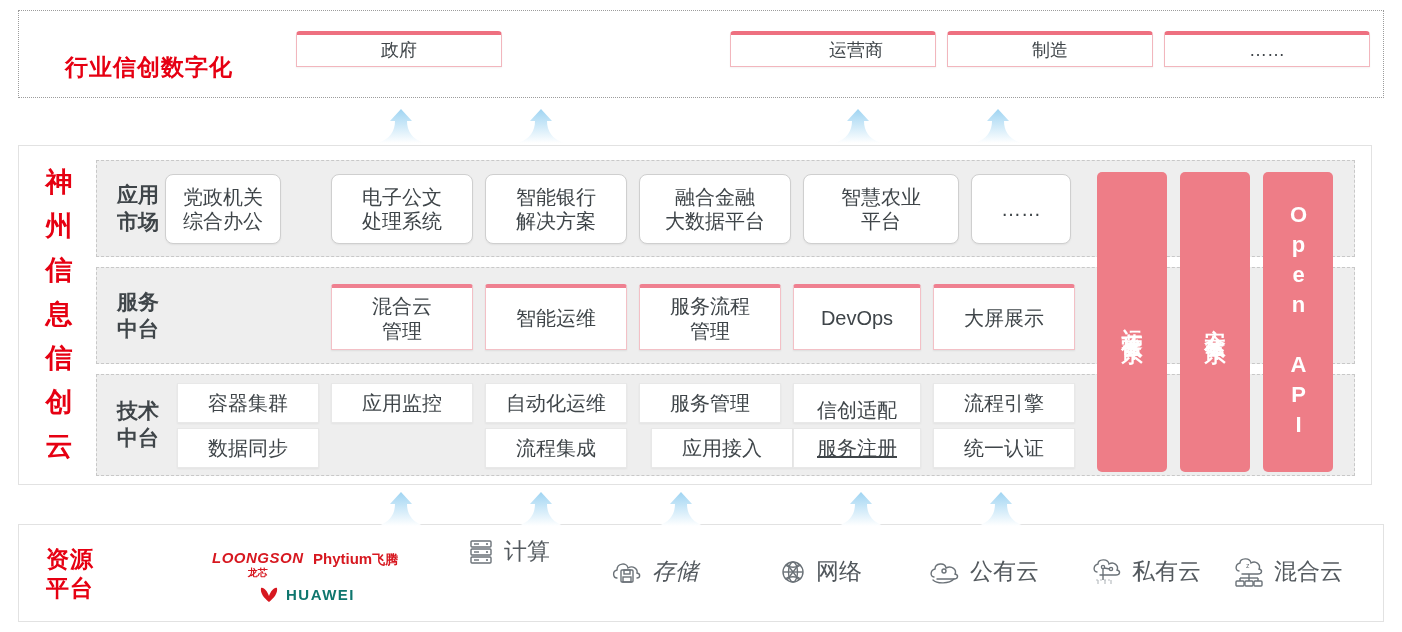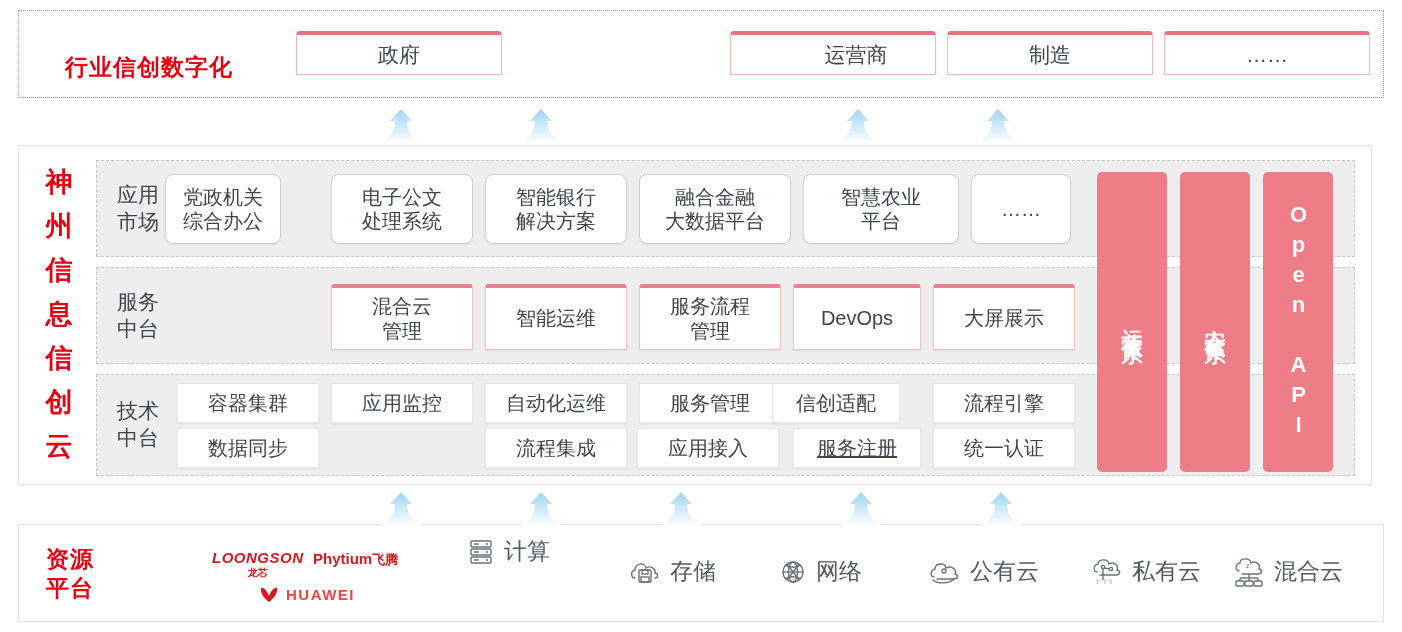--- a/index.html
+++ b/index.html
@@ -20,27 +20,27 @@
     width: 1366px; height: 88px;
     border: 1px dotted #9c9c9c;
     background: #fff;
   }
   #industry-title {
     position: absolute; left: 46px; top: 41px;
     font-size: 23px; font-weight: bold; color: #e60012;
     letter-spacing: 1px;
   }
   .ind-box {
-    position: absolute; top: 31px; height: 44px;
+    position: absolute; top: 31px; height: 36px;
     background: #fff;
     border: 1px solid #f2b6bd;
     border-top: 4px solid #ee7080;
     border-radius: 4px 4px 0 0;
     display: flex; align-items: center; justify-content: center;
-    font-size: 21px; color: #3f4549;
+    font-size: 18px; color: #3f4549;
     box-shadow: 0 1px 2px rgba(0,0,0,.05);
   }
 
   
   #gap-upper { position: absolute; left: 0; top: 100px; width: 1402px; height: 44px; }
   #cap-label {
     position: absolute; left: 640px; top: 107px;
     font-size: 21px; color: #78c3ec; font-weight: bold; letter-spacing: 1px;
   }
   .arrow {
@@ -68,21 +68,21 @@
     background: #eeeeee;
     border: 1px dashed #c8c8c8;
   }
   #band-app  { top: 160px;  height: 97px; }
   #band-svc  { top: 267px;  height: 97px; }
   #band-tech { top: 374px;  height: 102px; }
 
   .band-label {
     position: absolute; left: 108px;
     width: 60px;
-    font-size: 21px; font-weight: normal; color: #3f4549;
+    font-size: 21px; font-weight: bold; color: #3f4549;
     text-align: center; line-height: 27px;
   }
   #lbl-app  { top: 181px; }
   #lbl-svc  { top: 288px; }
   #lbl-tech { top: 397px; }
 
   
   .app-box {
     position: absolute; top: 174px; height: 70px;
     background: #fff; border: 1px solid #cfcfcf; border-radius: 8px;
@@ -255,33 +255,33 @@
     </div>
     <div class="tech-box tech-r1" style="left: 331px; width: 142px;">
       <span class="bx-txt">应用监控</span>
     </div>
     <div class="tech-box tech-r1" style="left: 485px; width: 142px;">
       <span class="bx-txt">自动化运维</span>
     </div>
     <div class="tech-box tech-r1" style="left: 639px; width: 142px;">
       <span class="bx-txt">服务管理</span>
     </div>
-    <div class="tech-box tech-r1" style="left: 772px; width: 128px;">
+    <div class="tech-box tech-r1" style="left: 793px; width: 128px; align-items: flex-end;">
       <span class="bx-txt">信创适配</span>
     </div>
     <div class="tech-box tech-r1" style="left: 933px; width: 142px;">
       <span class="bx-txt">流程引擎</span>
     </div>
     <div class="tech-box tech-r2" style="left: 177px; width: 142px;">
       <span class="bx-txt">数据同步</span>
     </div>
     <div class="tech-box tech-r2" style="left: 485px; width: 142px;">
       <span class="bx-txt">流程集成</span>
     </div>
-    <div class="tech-box tech-r2" style="left: 637px; width: 142px;">
+    <div class="tech-box tech-r2" style="left: 651px; width: 142px;">
       <span class="bx-txt">应用接入</span>
     </div>
     <div class="tech-box tech-r2" style="left: 793px; width: 128px; text-decoration: underline;">
       <span class="bx-txt">服务注册</span>
     </div>
     <div class="tech-box tech-r2" style="left: 933px; width: 142px;">
       <span class="bx-txt">统一认证</span>
     </div>
     <div class="pillar" style="left: 1097px;">
       <span class="v-cn">运营体系</span>
@@ -396,40 +396,40 @@
                <div style="font:bold 10px 'Liberation Sans',sans-serif;color:#d71820;text-align:center;">龙芯</div>
     </div>
     <div class="vendor-logo" style="left: 313px; top: 550px;">
       <div style="font:bold 15px 'Liberation Sans',sans-serif;color:#d71820;">Phytium<span style="font-size:13px">飞腾</span></div>
     </div>
     <div class="vendor-logo" style="left: 258px; top: 585px;">
       <div style="display:flex;align-items:center;gap:6px;">
                  <svg width="22" height="18" viewBox="0 0 22 18">
           <path d="M11 17 C6 13 2 8 3 3 C6 2 9 6 11 11 C13 6 16 2 19 3 C20 8 16 13 11 17Z" fill="#d71820"></path>
         </svg>
-                 <span style="font:bold 15px 'Liberation Sans',sans-serif;color:#ef4444;letter-spacing:1.5px;">HUAWEI</span>
+                 <span style="font:bold 15px 'Liberation Sans',sans-serif;color:#0f766e;letter-spacing:1.5px;">HUAWEI</span>
                </div>
     </div>
     <div class="res-item" style="left: 466px; top: 536px;">
       <span>
         <svg width="30" height="30" viewBox="0 0 30 30">
       <rect x="5" y="4" width="20" height="6" rx="1" fill="none" stroke="#6b7278" stroke-width="1.4"></rect>
       <rect x="5" y="12" width="20" height="6" rx="1" fill="none" stroke="#6b7278" stroke-width="1.4"></rect>
       <rect x="5" y="20" width="20" height="6" rx="1" fill="none" stroke="#6b7278" stroke-width="1.4"></rect>
       <line x1="8" y1="7" x2="13" y2="7" stroke="#6b7278" stroke-width="1.4"></line>
       <line x1="8" y1="15" x2="13" y2="15" stroke="#6b7278" stroke-width="1.4"></line>
       <line x1="8" y1="23" x2="13" y2="23" stroke="#6b7278" stroke-width="1.4"></line>
       <circle cx="21" cy="7" r="1.1" fill="#6b7278"></circle>
       <circle cx="21" cy="15" r="1.1" fill="#6b7278"></circle>
       <circle cx="21" cy="23" r="1.1" fill="#6b7278"></circle>
     </svg>
       </span>
       <span>计算</span>
     </div>
-    <div class="res-item" style="left: 628px; top: 556px;">
+    <div class="res-item" style="left: 610px; top: 556px; font-style: italic;">
       <span>
         <svg width="34" height="28" viewBox="0 0 34 28">
       <path d="M7 20 C3 20 2 13 7 12 C7 5 17 4 18 10 C23 7 28 11 27 15 C31 16 30 20 27 20" fill="none" stroke="#6b7278" stroke-width="1.4" stroke-linecap="round"></path>
       <rect x="11" y="12" width="12" height="12" rx="1" fill="none" stroke="#6b7278" stroke-width="1.4"></rect>
       <rect x="14" y="12" width="6" height="4" fill="none" stroke="#6b7278" stroke-width="1.4"></rect>
       <rect x="13" y="19" width="8" height="5" fill="none" stroke="#6b7278" stroke-width="1.4"></rect>
     </svg>
       </span>
       <span>存储</span>
     </div>

